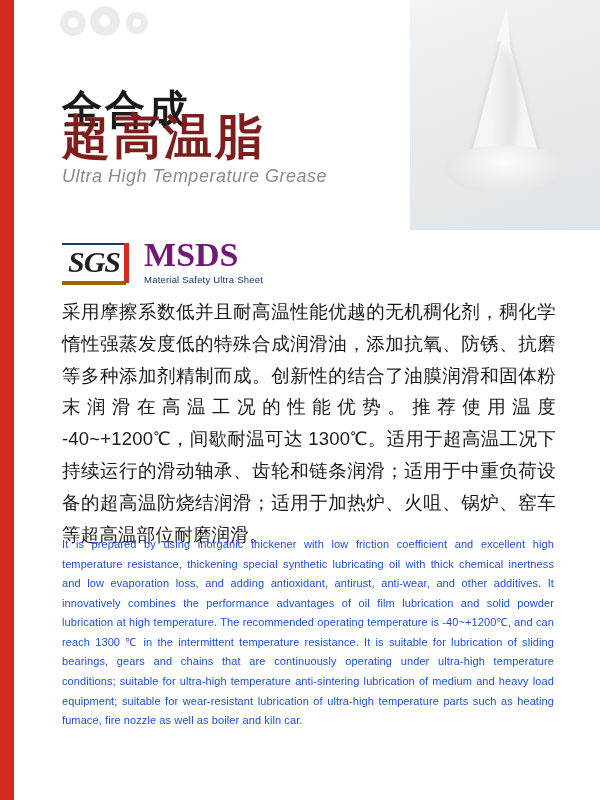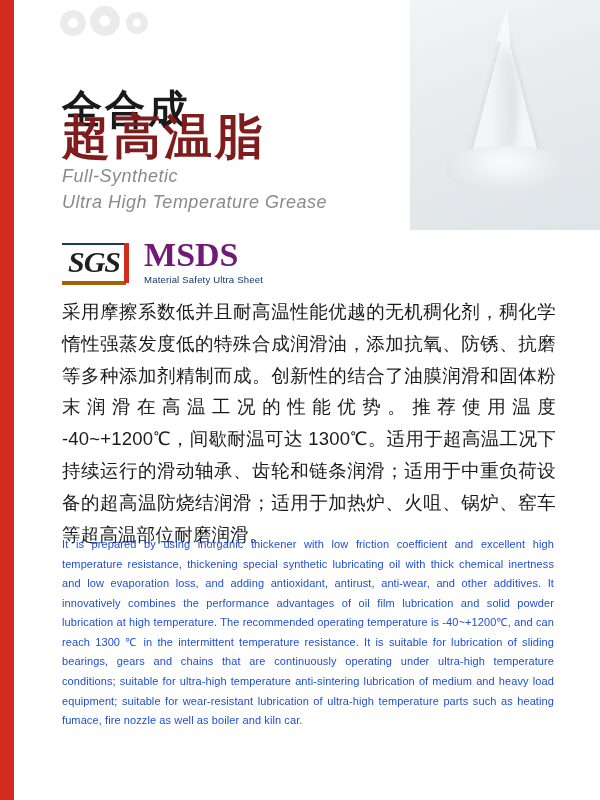--- a/index.html
+++ b/index.html
@@ -257,21 +257,20 @@
     <div class="cone"></div>
     <div class="cone-tip"></div>
     <div class="cone-shade"></div>
     <div class="cone-base"></div>
   </div>
 
   <div class="title-cn-1">全合成</div>
   <div class="title-cn-2">超高温脂</div>
 
   <div class="title-en">
-    <div>Full-Synthetic</div>
     <div>Ultra High Temperature Grease</div>
   </div>
 
   <div class="cert-row">
     <div class="sgs">
       <span class="sgs-text">SGS</span>
       <span class="sgs-bar"></span>
     </div>
     <div class="msds">
       <span class="msds-main">MSDS</span>

